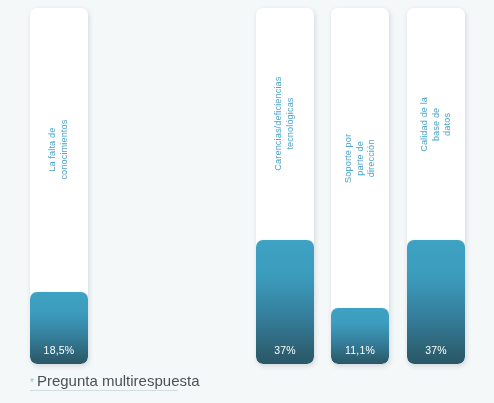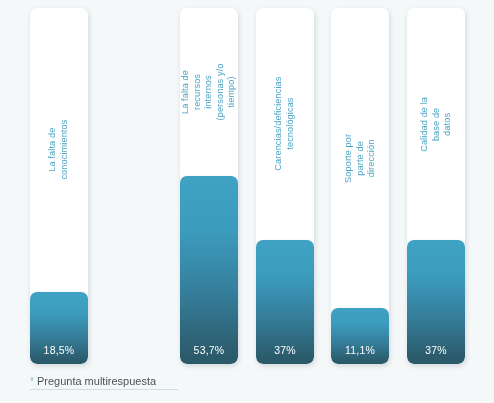--- a/index.html
+++ b/index.html
@@ -98,21 +98,21 @@
     gap: 3px;
     padding-bottom: 2px;
   }
   .fn-star {
     color: #8fc3d4;
     font-size: 10px;
     line-height: 10px;
   }
   .fn-text {
     color: #4a5256;
-    font-size: 11px;
+    font-size: 15px;
     line-height: 12px;
     text-align: center;
   }
   #footnote-rule {
     height: 1px;
     width: 148px;
     background: #cfe0e3;
   }
 </style>
 </head>
@@ -125,30 +125,20 @@
       <div class="label-holder" style="top:0px;height:284px;">
         <div class="label-rot" style="width:268px;">La falta de conocimientos</div>
       </div>
       <div class="fill" style="height:71.9px;">
         <div class="fill-value">18,5%</div>
       </div>
     </div>
   </div>
 
 
-  <div class="bar-group" style="left:180px;">
-    <div class="track">
-      <div class="label-holder" style="top:0px;height:168px;">
-        <div class="label-rot" style="width:152px;">La falta de recursos internos (personas y/o tiempo)</div>
-      </div>
-      <div class="fill" style="height:188px;">
-        <div class="fill-value">53,7%</div>
-      </div>
-    </div>
-  </div>
 
   <div class="bar-group" style="left:256px;">
     <div class="track">
       <div class="label-holder" style="top:0px;height:232px;">
         <div class="label-rot" style="width:220px;">Carencias/deficiencias tecnológicas</div>
       </div>
       <div class="fill" style="height:124px;">
         <div class="fill-value">37%</div>
       </div>
     </div>

